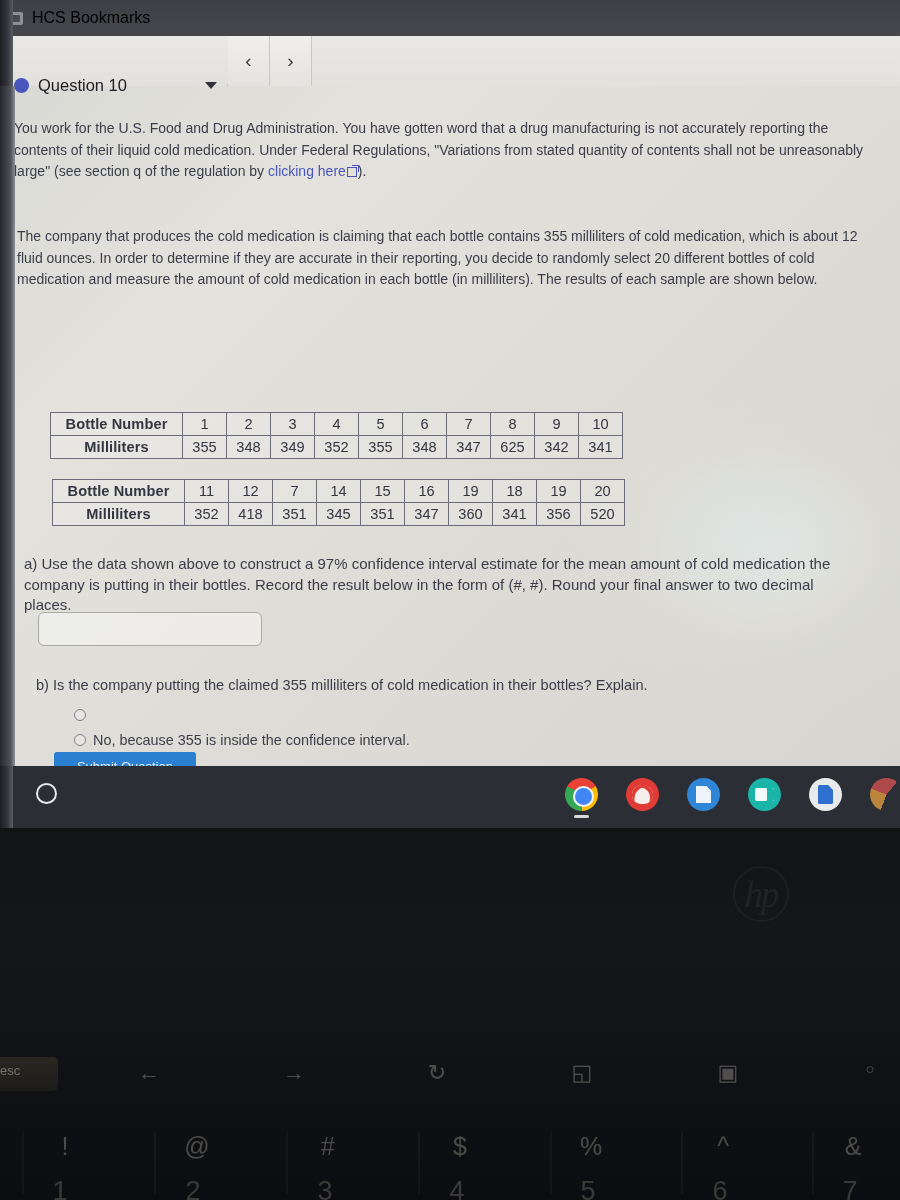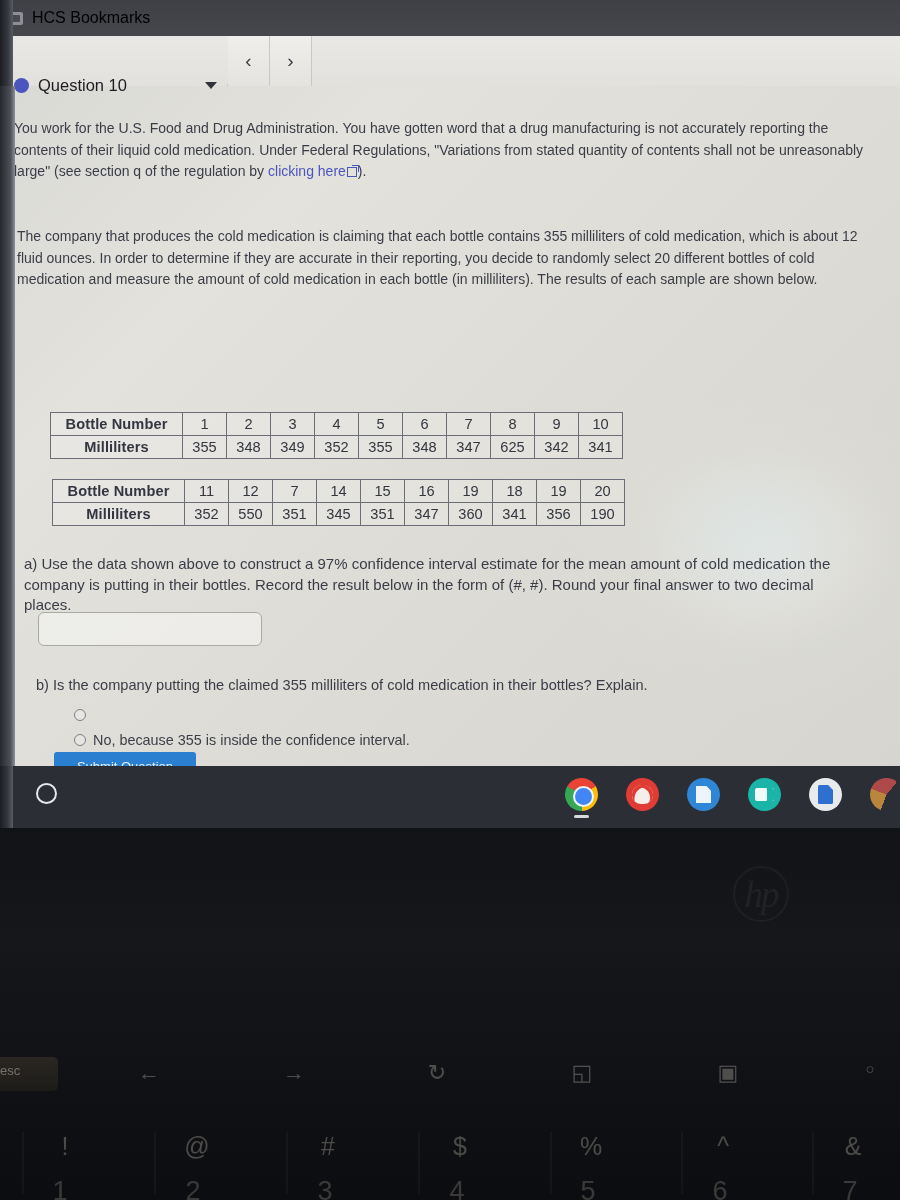--- a/index.html
+++ b/index.html
@@ -441,29 +441,29 @@
           <td class="val">15</td>
           <td class="val">16</td>
           <td class="val">19</td>
           <td class="val">18</td>
           <td class="val">19</td>
           <td class="val">20</td>
         </tr>
         <tr>
           <th class="rowhead">Milliliters</th>
           <td class="val">352</td>
-          <td class="val">550</td>
+          <td class="val">418</td>
           <td class="val">351</td>
           <td class="val">345</td>
           <td class="val">351</td>
           <td class="val">347</td>
           <td class="val">360</td>
           <td class="val">341</td>
           <td class="val">356</td>
-          <td class="val">190</td>
+          <td class="val">520</td>
         </tr>
       </tbody>
         </table>
 
       <div class="part-a">a) Use the data shown above to construct a 97% confidence interval estimate for the mean amount of cold medication the company is putting in their bottles. Record the result below in the form of (#, #). Round your final answer to two decimal places.</div>
       <input class="answer-box" type="text" value="" style="">
 
       <div class="part-b">b) Is the company putting the claimed 355 milliliters of cold medication in their bottles? Explain.</div>
       <div class="opts">
         <label class="opt">

